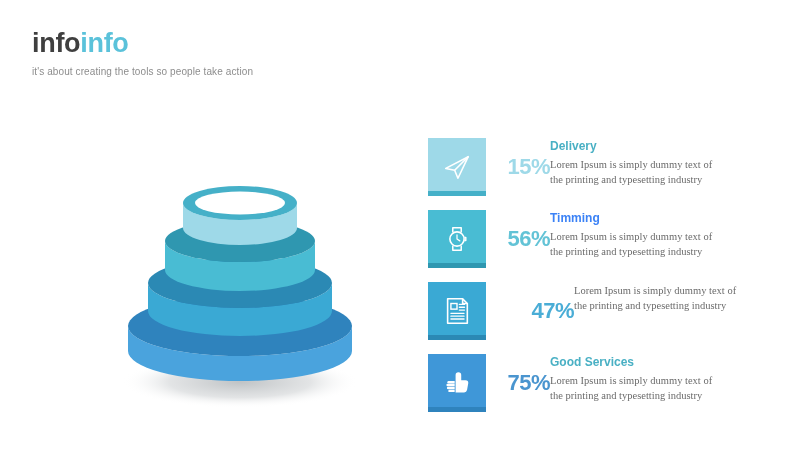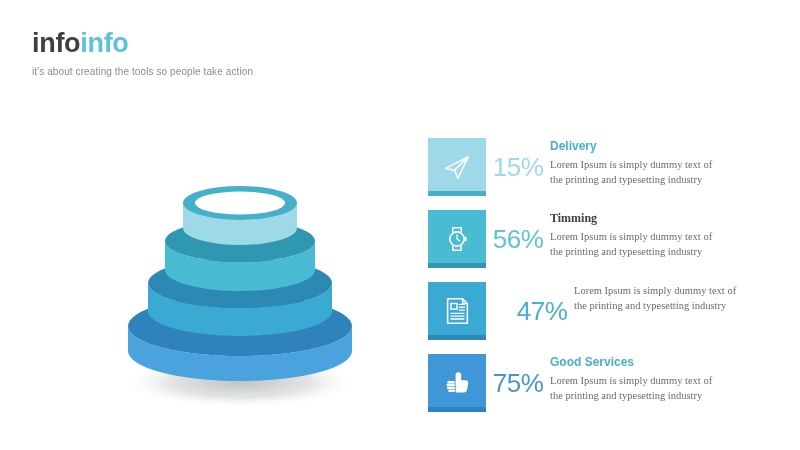--- a/index.html
+++ b/index.html
@@ -78,23 +78,23 @@
     left: 0;
     right: 0;
     bottom: 0;
     height: 5px;
   }
   .tile svg { display: block; }
 
   .pct {
     flex: 0 0 64px;
     width: 64px;
-    text-align: center;
-    font-size: 26px;
-    font-weight: 400;
+    text-align: right;
+    font-size: 22px;
+    font-weight: 700;
     line-height: 58px;
     letter-spacing: -0.5px;
   }
 
   .texts {
     flex: 1 1 auto;
     padding-top: 1px;
     min-width: 0;
   }
   .title {
@@ -186,21 +186,21 @@
           <path d="M11.5 23 L11.5 28 L20.5 28 L20.5 23" fill="none" stroke="#ffffff" stroke-width="1.6" stroke-linejoin="round"></path>
           <circle cx="16" cy="16" r="7.6" fill="none" stroke="#ffffff" stroke-width="1.7"></circle>
           <path d="M23.8 14.4 L25.4 14.4 L25.4 17.6 L23.8 17.6" fill="none" stroke="#ffffff" stroke-width="1.5" stroke-linejoin="round"></path>
           <path d="M16 16 L16 11.6 M16 16 L19 18" fill="none" stroke="#ffffff" stroke-width="1.3" stroke-linecap="round"></path>
         </svg>
       </span>
       <div class="tile-bar" style="background: rgb(47, 151, 176);"></div>
     </div>
     <div class="pct" style="color: rgb(99, 195, 214);">56%</div>
     <div class="texts">
-      <div class="title" style="color: #404040; font-family: Liberation Serif, serif;">Timming</div>
+      <div class="title" style="color: #3b82f6;">Timming</div>
       <div class="desc-line">Lorem Ipsum is simply dummy text of</div>
       <div class="desc-line">the printing and typesetting  industry</div>
     </div>
   </div>
 
   <div class="row">
     <div class="tile" style="background: rgb(58, 169, 212);">
       <span>
         <svg width="30" height="30" viewBox="0 0 32 32">
           <path d="M6 3 L22 3 L27 8 L27 29 L6 29 Z" fill="none" stroke="#ffffff" stroke-width="1.7" stroke-linejoin="round"></path>

